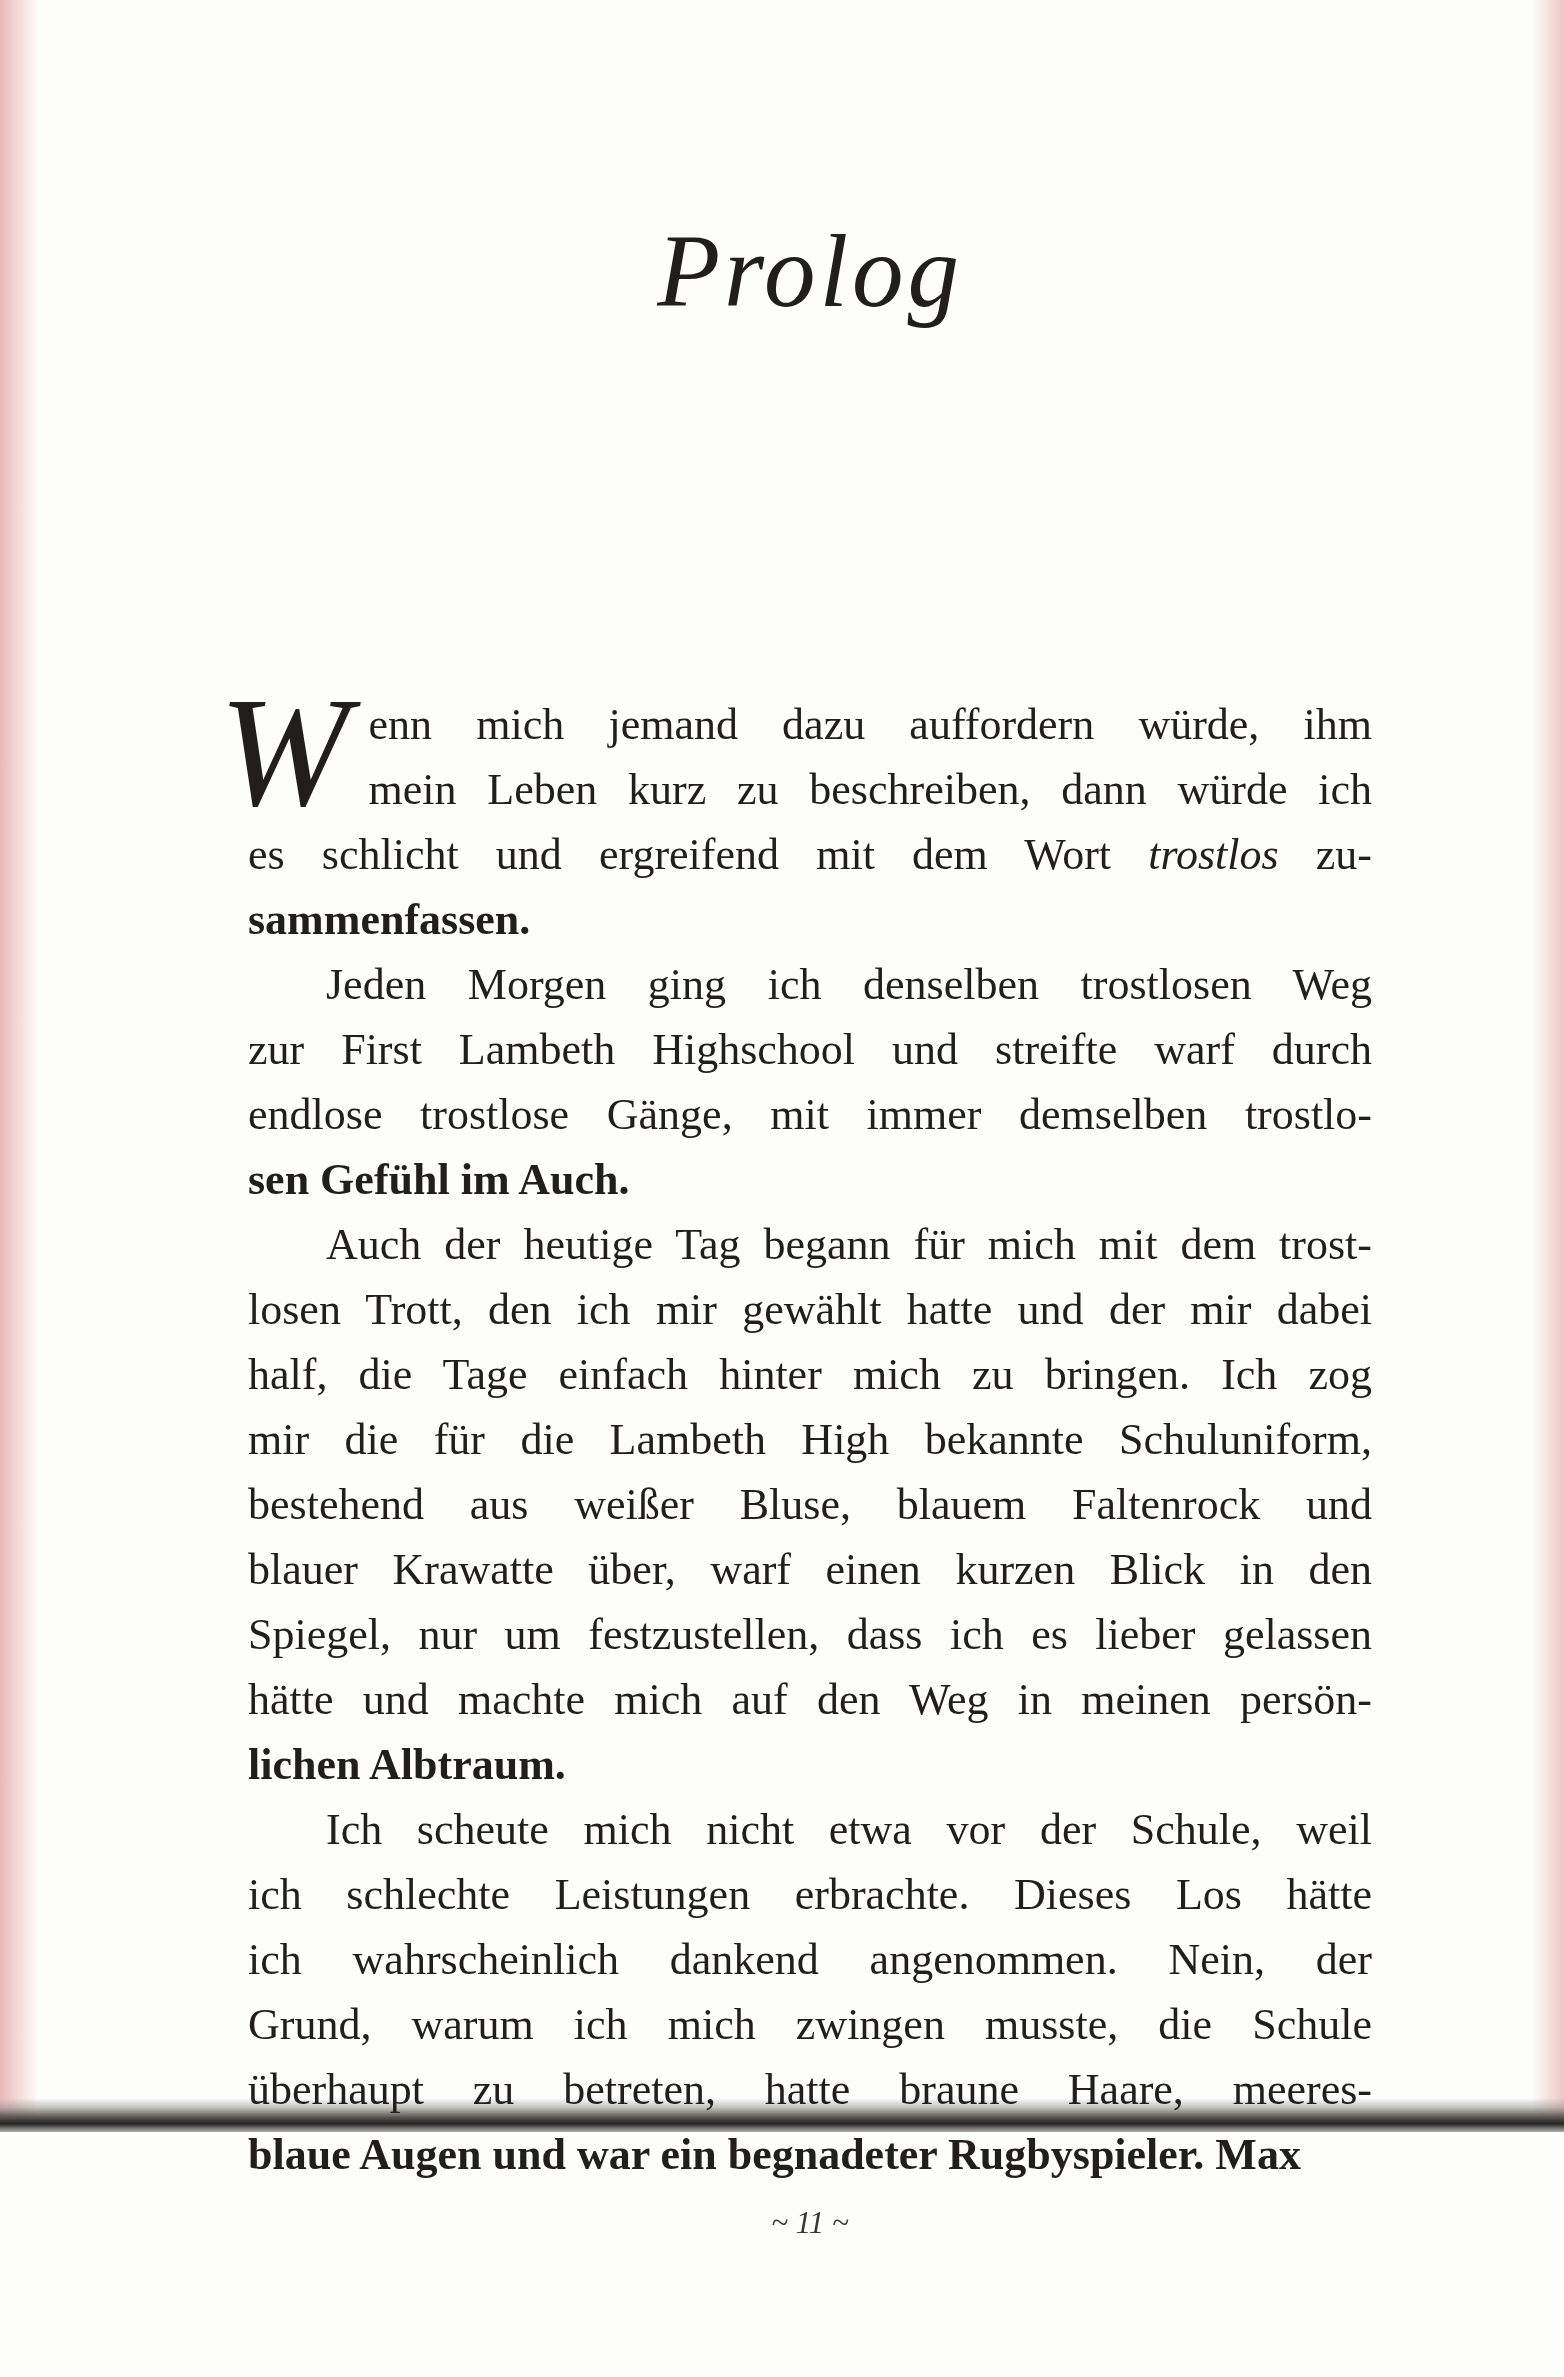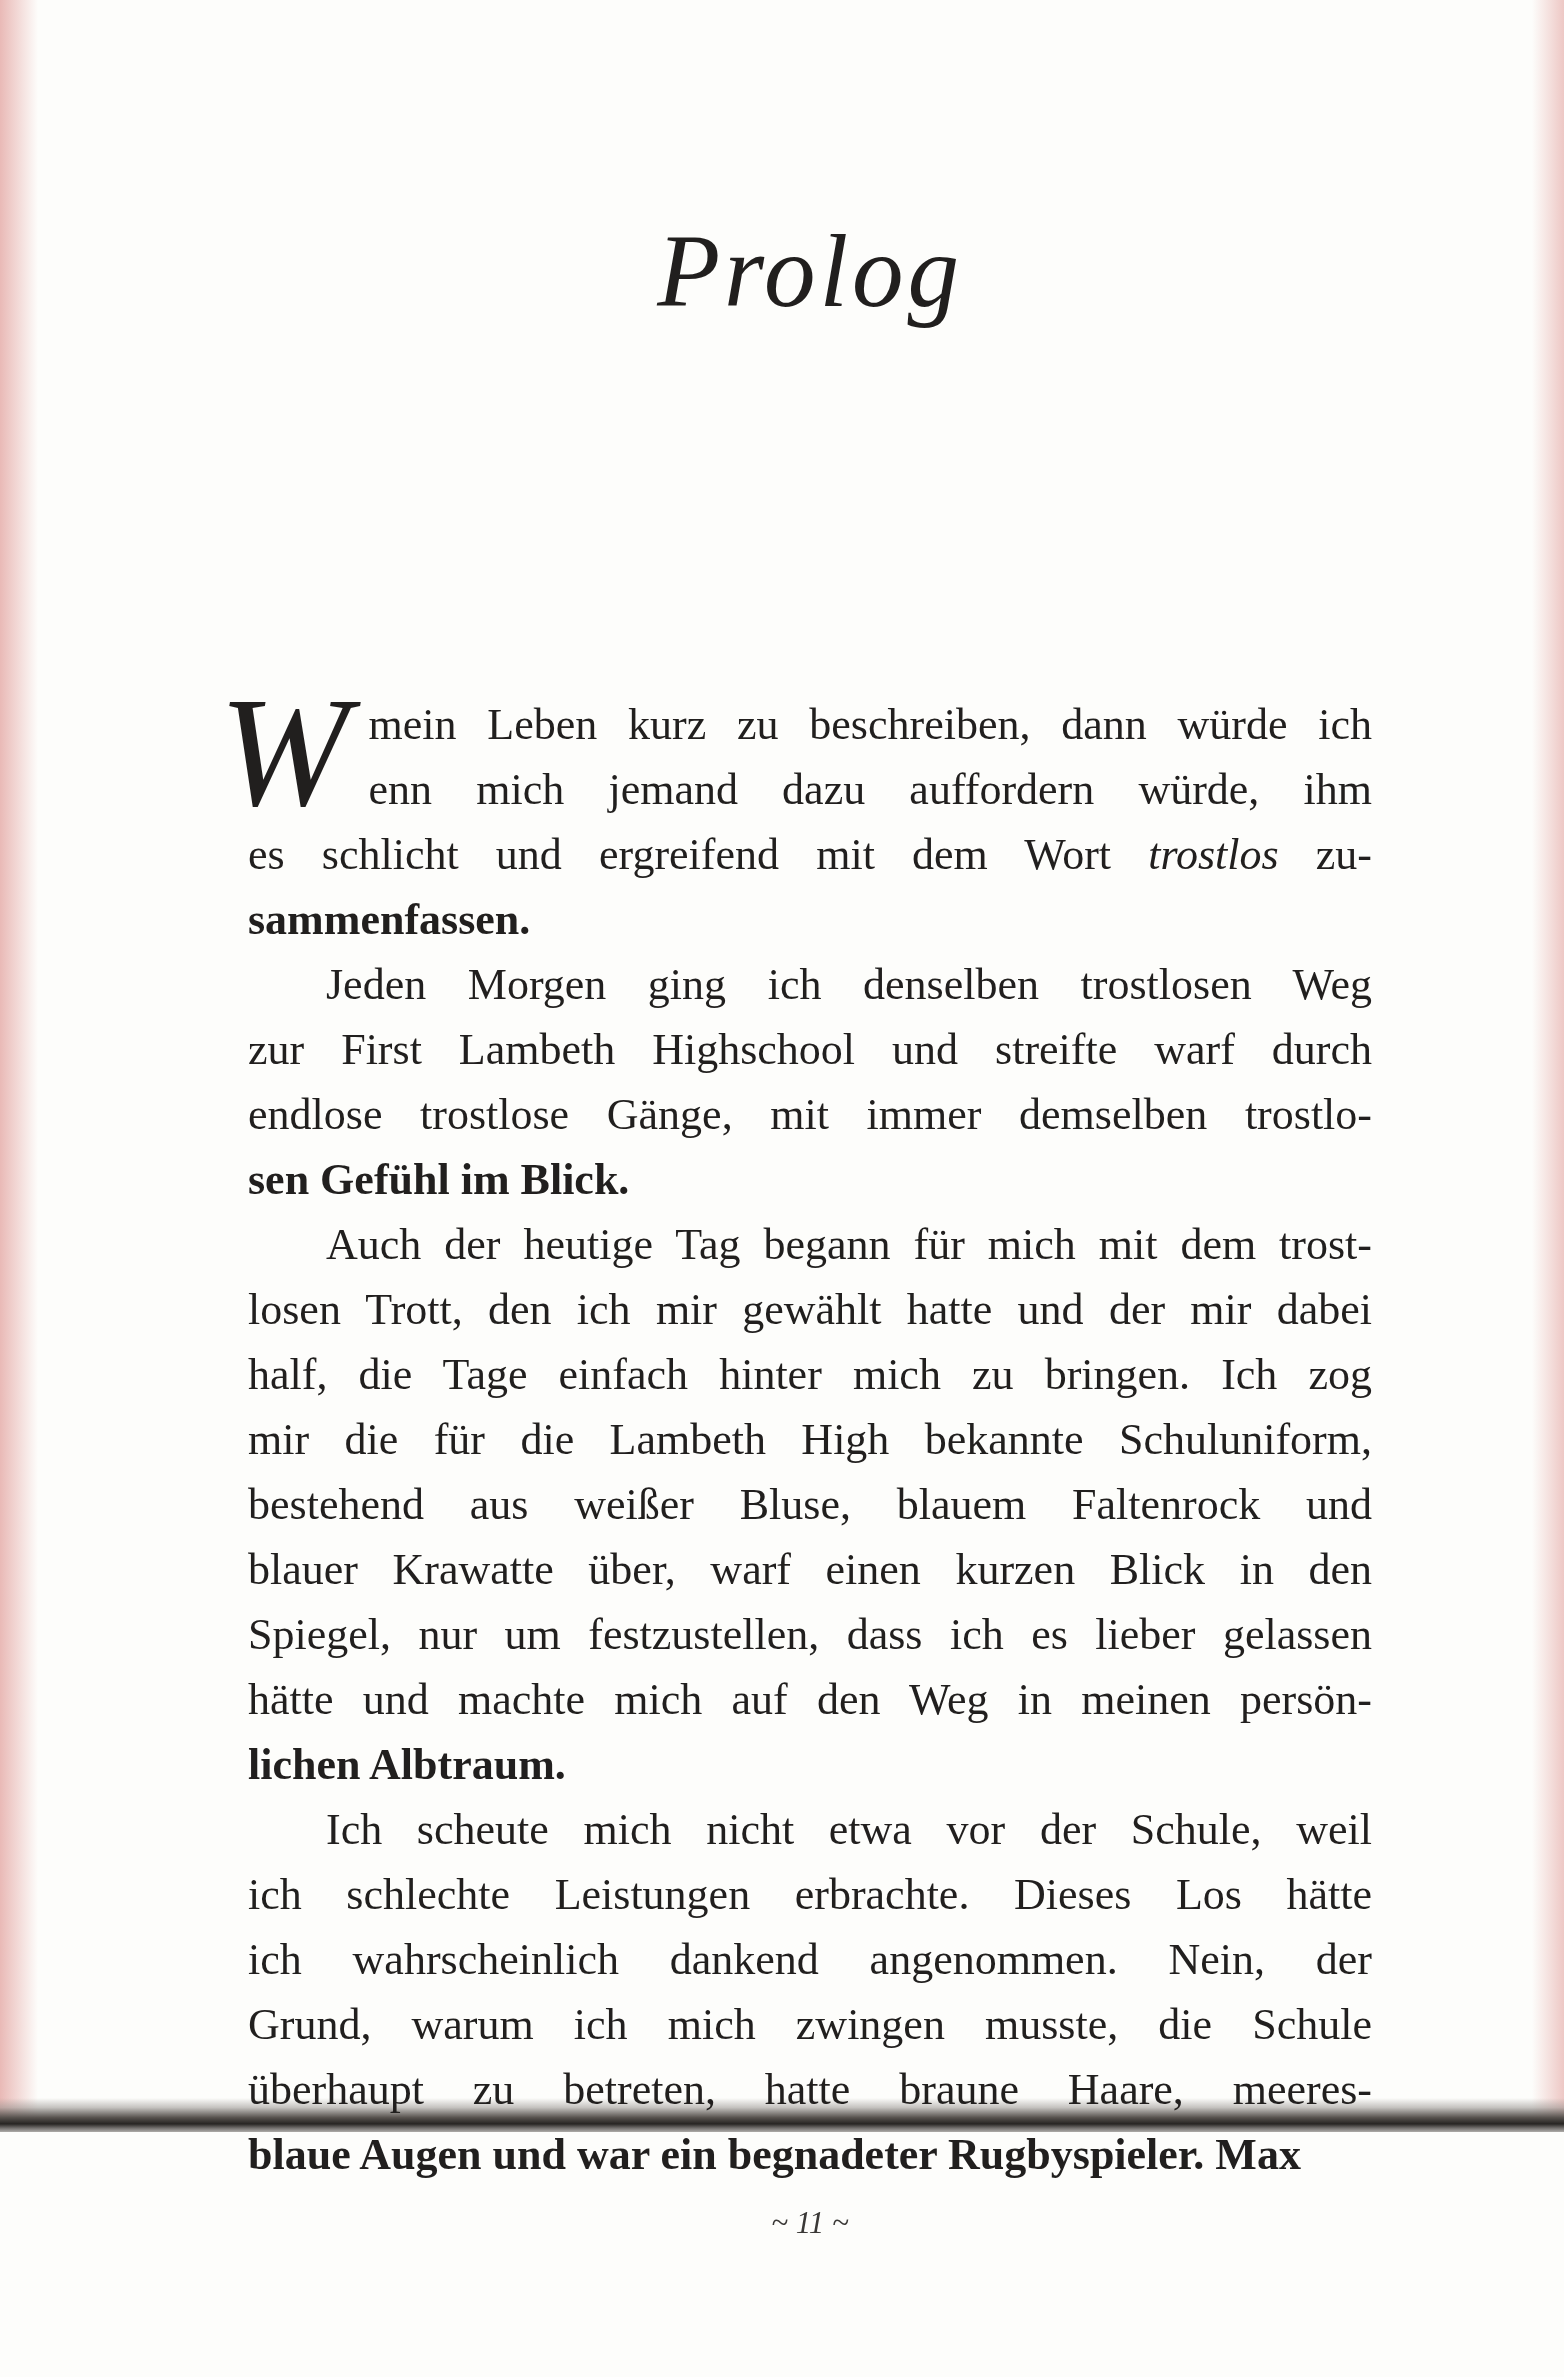--- a/index.html
+++ b/index.html
@@ -117,30 +117,30 @@
 <div class="page">
   <div class="edge-left"></div>
   <div class="edge-right"></div>
   <div class="edge-bottom"></div>
 
   <div class="content">
     <h1 class="title">Prolog</h1>
     <div class="text-block" id="text-block">
         <div class="paragraph">
           <span class="dropcap">W</span>
+          <div class="line line-first"><span>enn mich jemand dazu auffordern würde, ihm</span></div>
           <div class="line"><span>mein Leben kurz zu beschreiben, dann würde ich</span></div>
-          <div class="line line-first"><span>enn mich jemand dazu auffordern würde, ihm</span></div>
           <div class="line"><span>es schlicht und ergreifend mit dem Wort </span><span class="em">trostlos</span><span> zu-</span></div>
           <div class="line line-last"><span>sammenfassen.</span></div>
         </div>
         <div class="paragraph indent">
           <div class="line line-first"><span>Jeden Morgen ging ich denselben trostlosen Weg</span></div>
           <div class="line"><span>zur First Lambeth Highschool und streifte warf durch</span></div>
           <div class="line"><span>endlose trostlose Gänge, mit immer demselben trostlo-</span></div>
-          <div class="line line-last"><span>sen Gefühl im Blick.</span></div>
+          <div class="line line-last"><span>sen Gefühl im Auch.</span></div>
         </div>
         <div class="paragraph indent">
           <div class="line line-first"><span>Auch der heutige Tag begann für mich mit dem trost-</span></div>
           <div class="line"><span>losen Trott, den ich mir gewählt hatte und der mir dabei</span></div>
           <div class="line"><span>half, die Tage einfach hinter mich zu bringen. Ich zog</span></div>
           <div class="line"><span>mir die für die Lambeth High bekannte Schuluniform,</span></div>
           <div class="line"><span>bestehend aus weißer Bluse, blauem Faltenrock und</span></div>
           <div class="line"><span>blauer Krawatte über, warf einen kurzen Blick in den</span></div>
           <div class="line"><span>Spiegel, nur um festzustellen, dass ich es lieber gelassen</span></div>
           <div class="line"><span>hätte und machte mich auf den Weg in meinen persön-</span></div>

